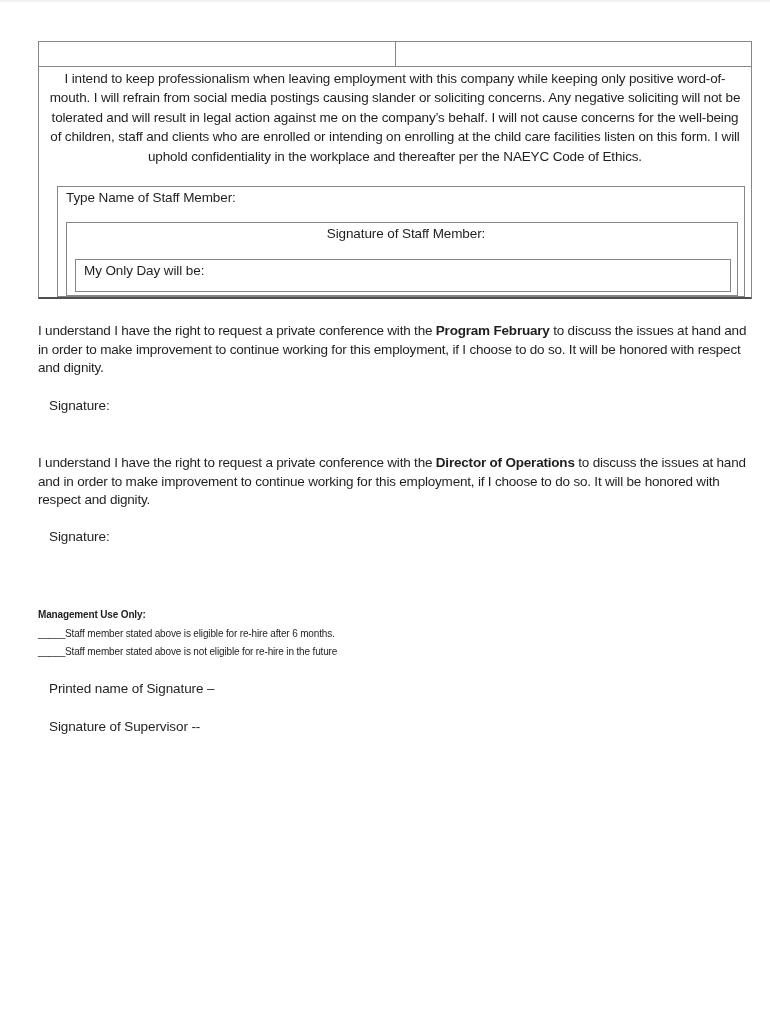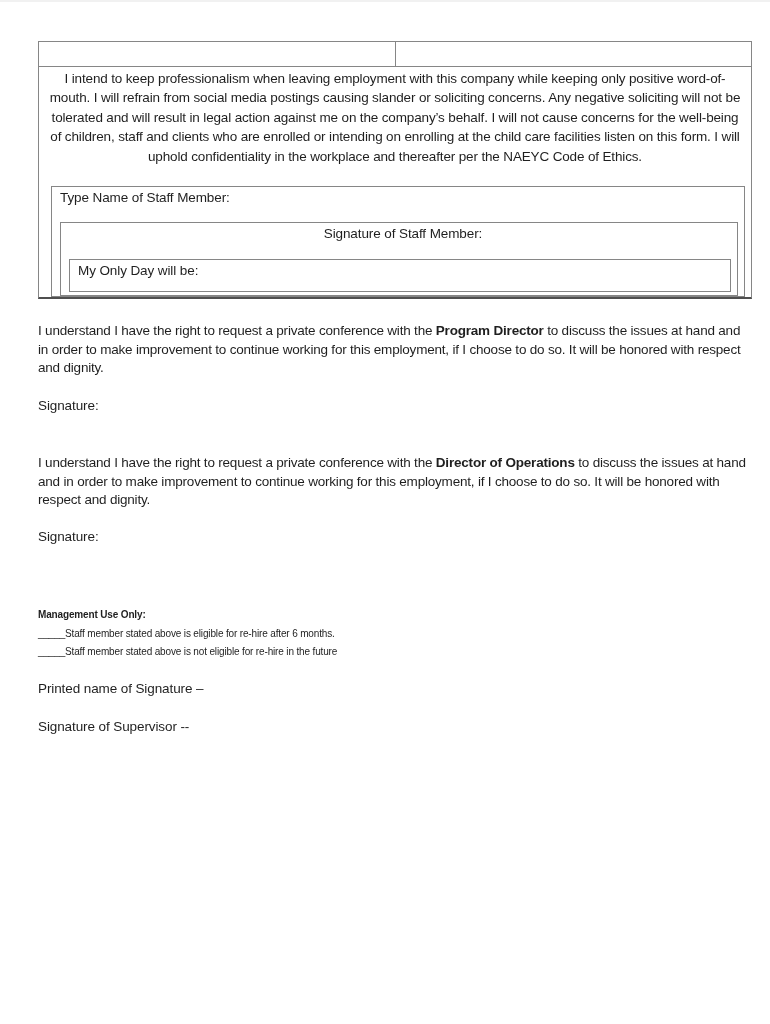--- a/index.html
+++ b/index.html
@@ -13,31 +13,31 @@
   
   .agr-table{position:absolute;left:38px;top:41px;width:714px;
              border:1px solid #868686;border-bottom:2px solid #4f4f4f;background:#fff;}
   .agr-header-row{display:flex;height:25px;border-bottom:1px solid #868686;}
   .agr-cell-left{width:357px;border-right:1px solid #868686;}
   .agr-cell-right{flex:1;}
   .agr-statement{height:119px;padding:2px 10px 0 10px;text-align:center;
                  font-size:13.5px;line-height:19.4px;letter-spacing:-0.15px;}
 
   .field-box{border:1px solid #868686;background:#fff;}
-  .box1{margin:0 6px 0 12px;}
+  .box1{margin:0 6px 0 18px;}
   .box2{margin:0 6px 0 8px;}
   .box3{margin:0 6px 3px 8px;height:33px;}
   .field-label{font-size:13.5px;letter-spacing:-0.1px;padding:3px 0 0 8px;}
   .lbl1{height:35px;}
   .lbl2{height:36px;text-align:center;}
 
   .para{position:absolute;left:38px;width:714px;font-size:13.5px;line-height:18.7px;
         letter-spacing:-0.2px;}
   .b{font-weight:bold;}
-  .line{position:absolute;left:38px;font-size:13.5px;letter-spacing:-0.1px;}
+  .line{position:absolute;left:49px;font-size:13.5px;letter-spacing:-0.1px;}
 
   .mgmt{position:absolute;left:38px;top:606px;width:714px;font-size:10px;
         line-height:18.7px;letter-spacing:-0.15px;}
   .mgmt-title{font-weight:bold;}
 
   .footer{position:absolute;left:38px;top:936px;width:695px;display:flex;
           justify-content:space-between;font-size:13.5px;letter-spacing:-0.1px;}
 </style>
 </head>
 <body>
@@ -61,21 +61,21 @@
       <div class="field-box box2">
         <div class="field-label lbl2">Signature of Staff Member:</div>
 
         <div class="field-box box3">
           <div class="field-label">My Only Day will be:</div>
         </div>
       </div>
     </div>
   </div>
 
-  <div class="para" style="top:322px;"><span>I understand I have the right to request a private conference with the </span><span class="b">Program Director</span><span> to discuss the issues at hand and in order to make improvement to continue working for this employment, if I choose to do so. It will be honored with respect and dignity.</span></div>
+  <div class="para" style="top:322px;"><span>I understand I have the right to request a private conference with the </span><span class="b">Program February</span><span> to discuss the issues at hand and in order to make improvement to continue working for this employment, if I choose to do so. It will be honored with respect and dignity.</span></div>
 
   <div class="line" style="top:398px;">Signature:</div>
 
   <div class="para" style="top:454px;"><span>I understand I have the right to request a private conference with the </span><span class="b">Director of Operations</span><span> to discuss the issues at hand and in order to make improvement to continue working for this employment, if I choose to do so. It will be honored with respect and dignity.</span></div>
 
   <div class="line" style="top:529px;">Signature:</div>
 
   <div class="mgmt">
     <div class="mgmt-title">Management Use Only:</div>
     <div>_____Staff member stated above is eligible for re-hire after 6 months.</div>

